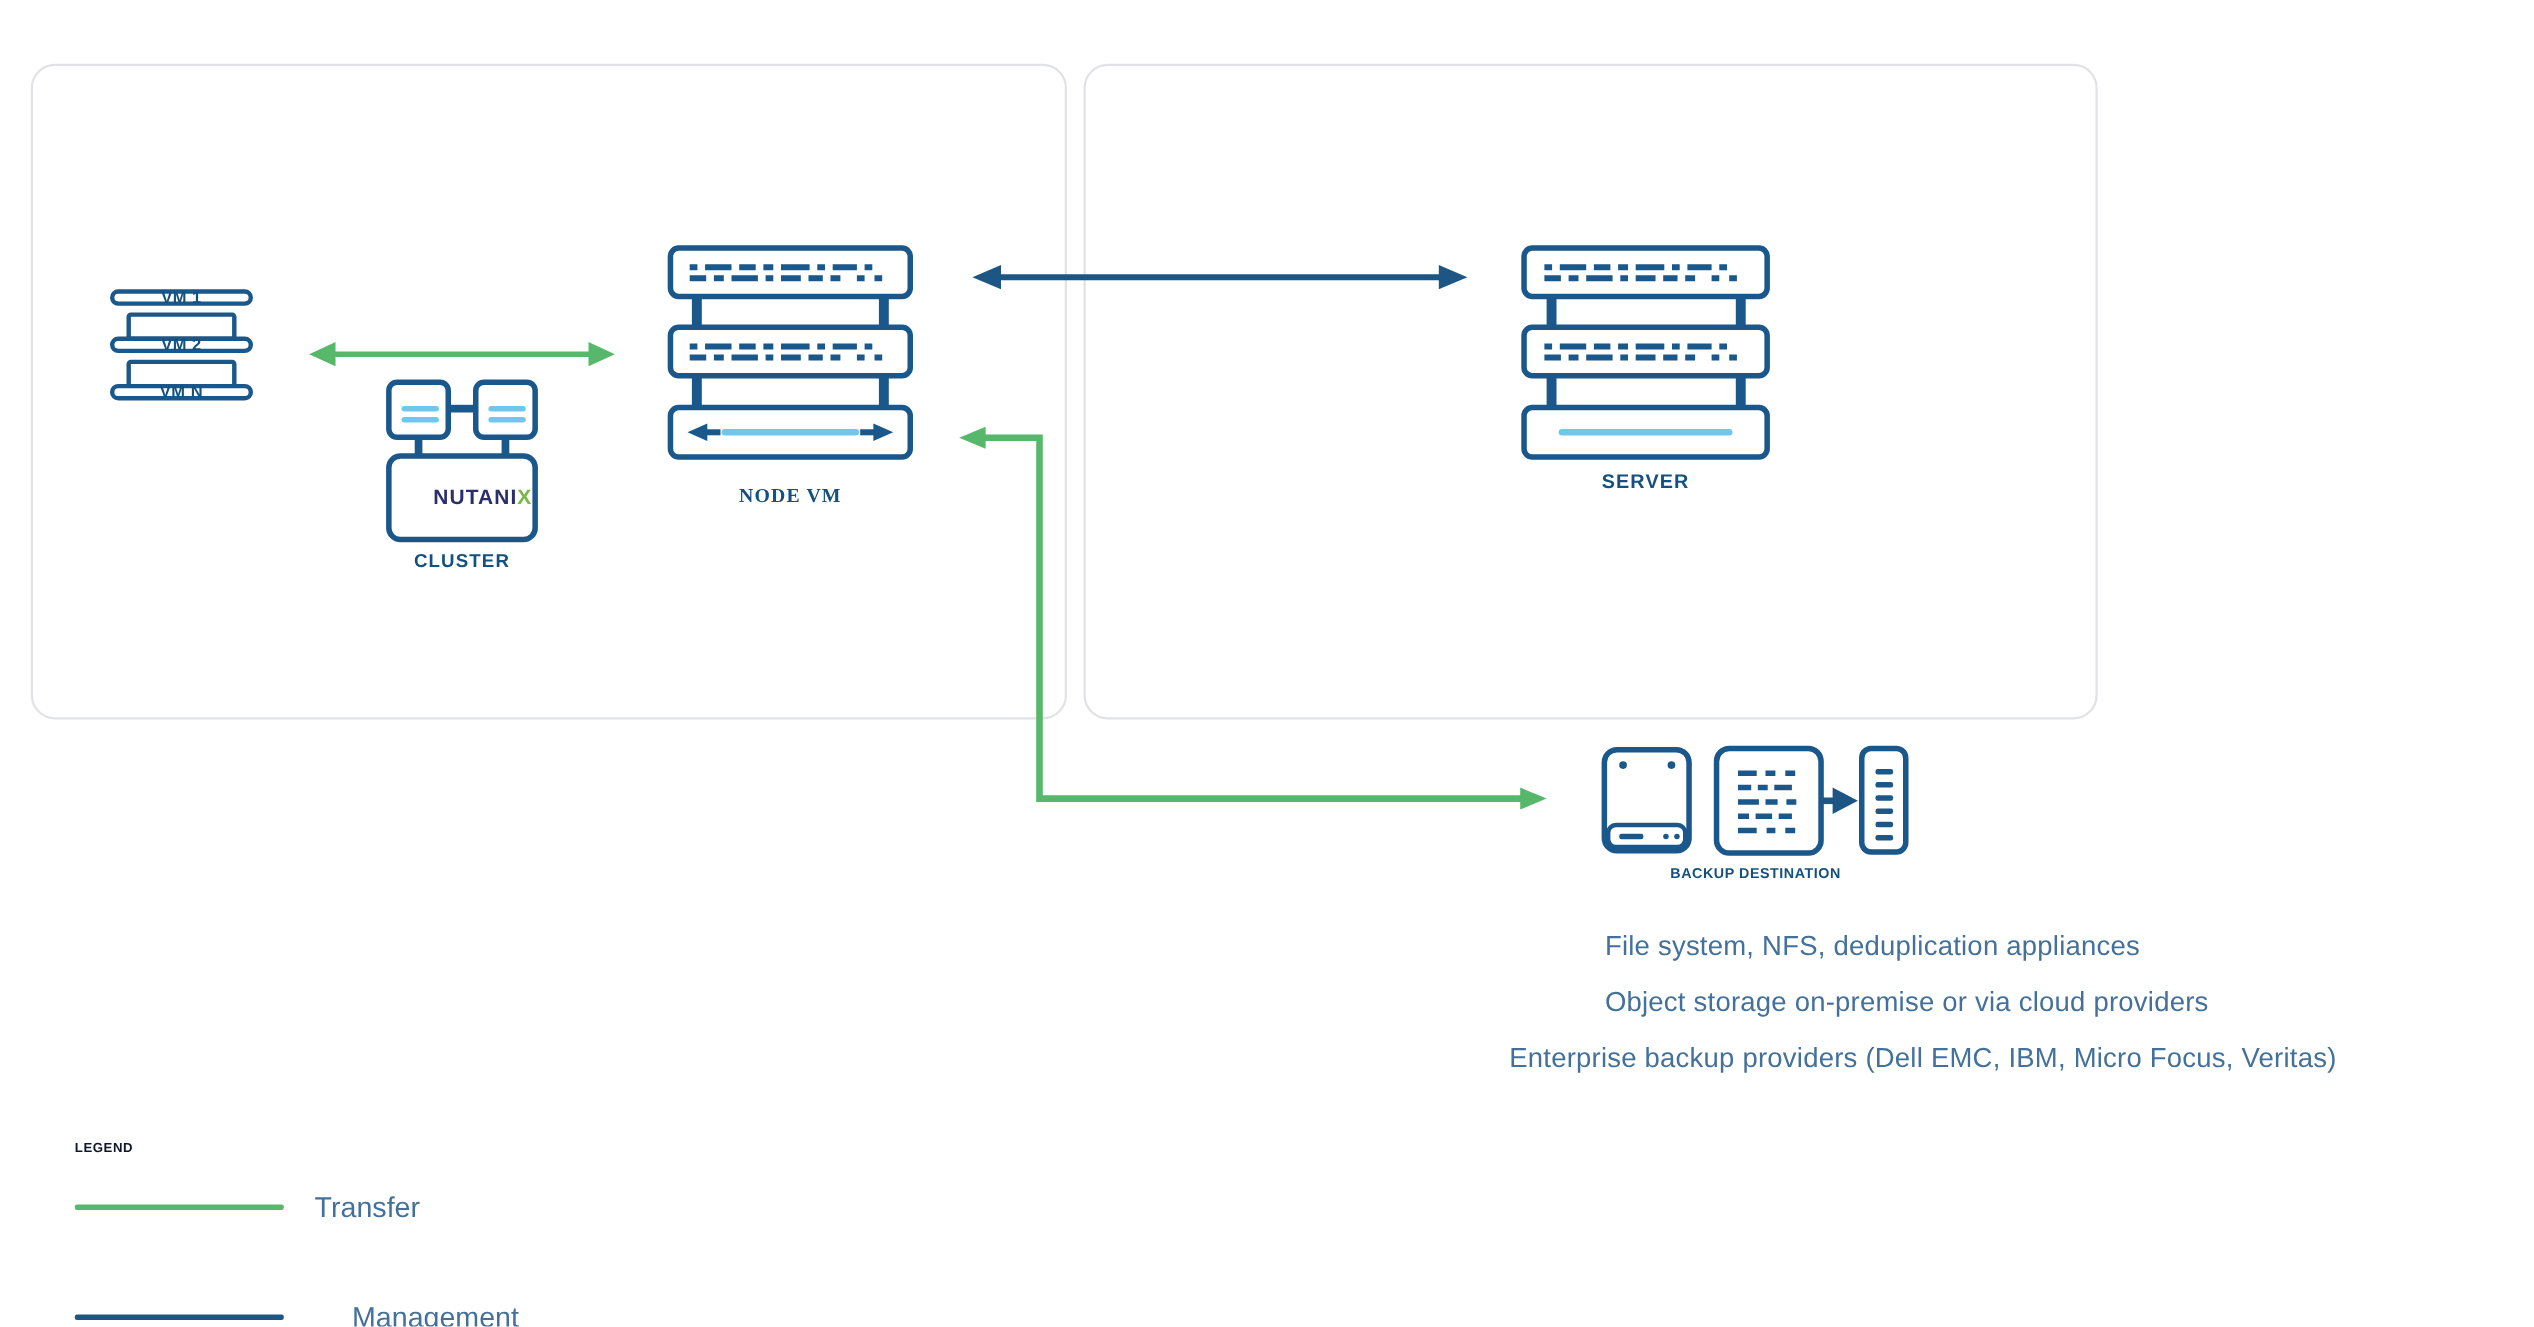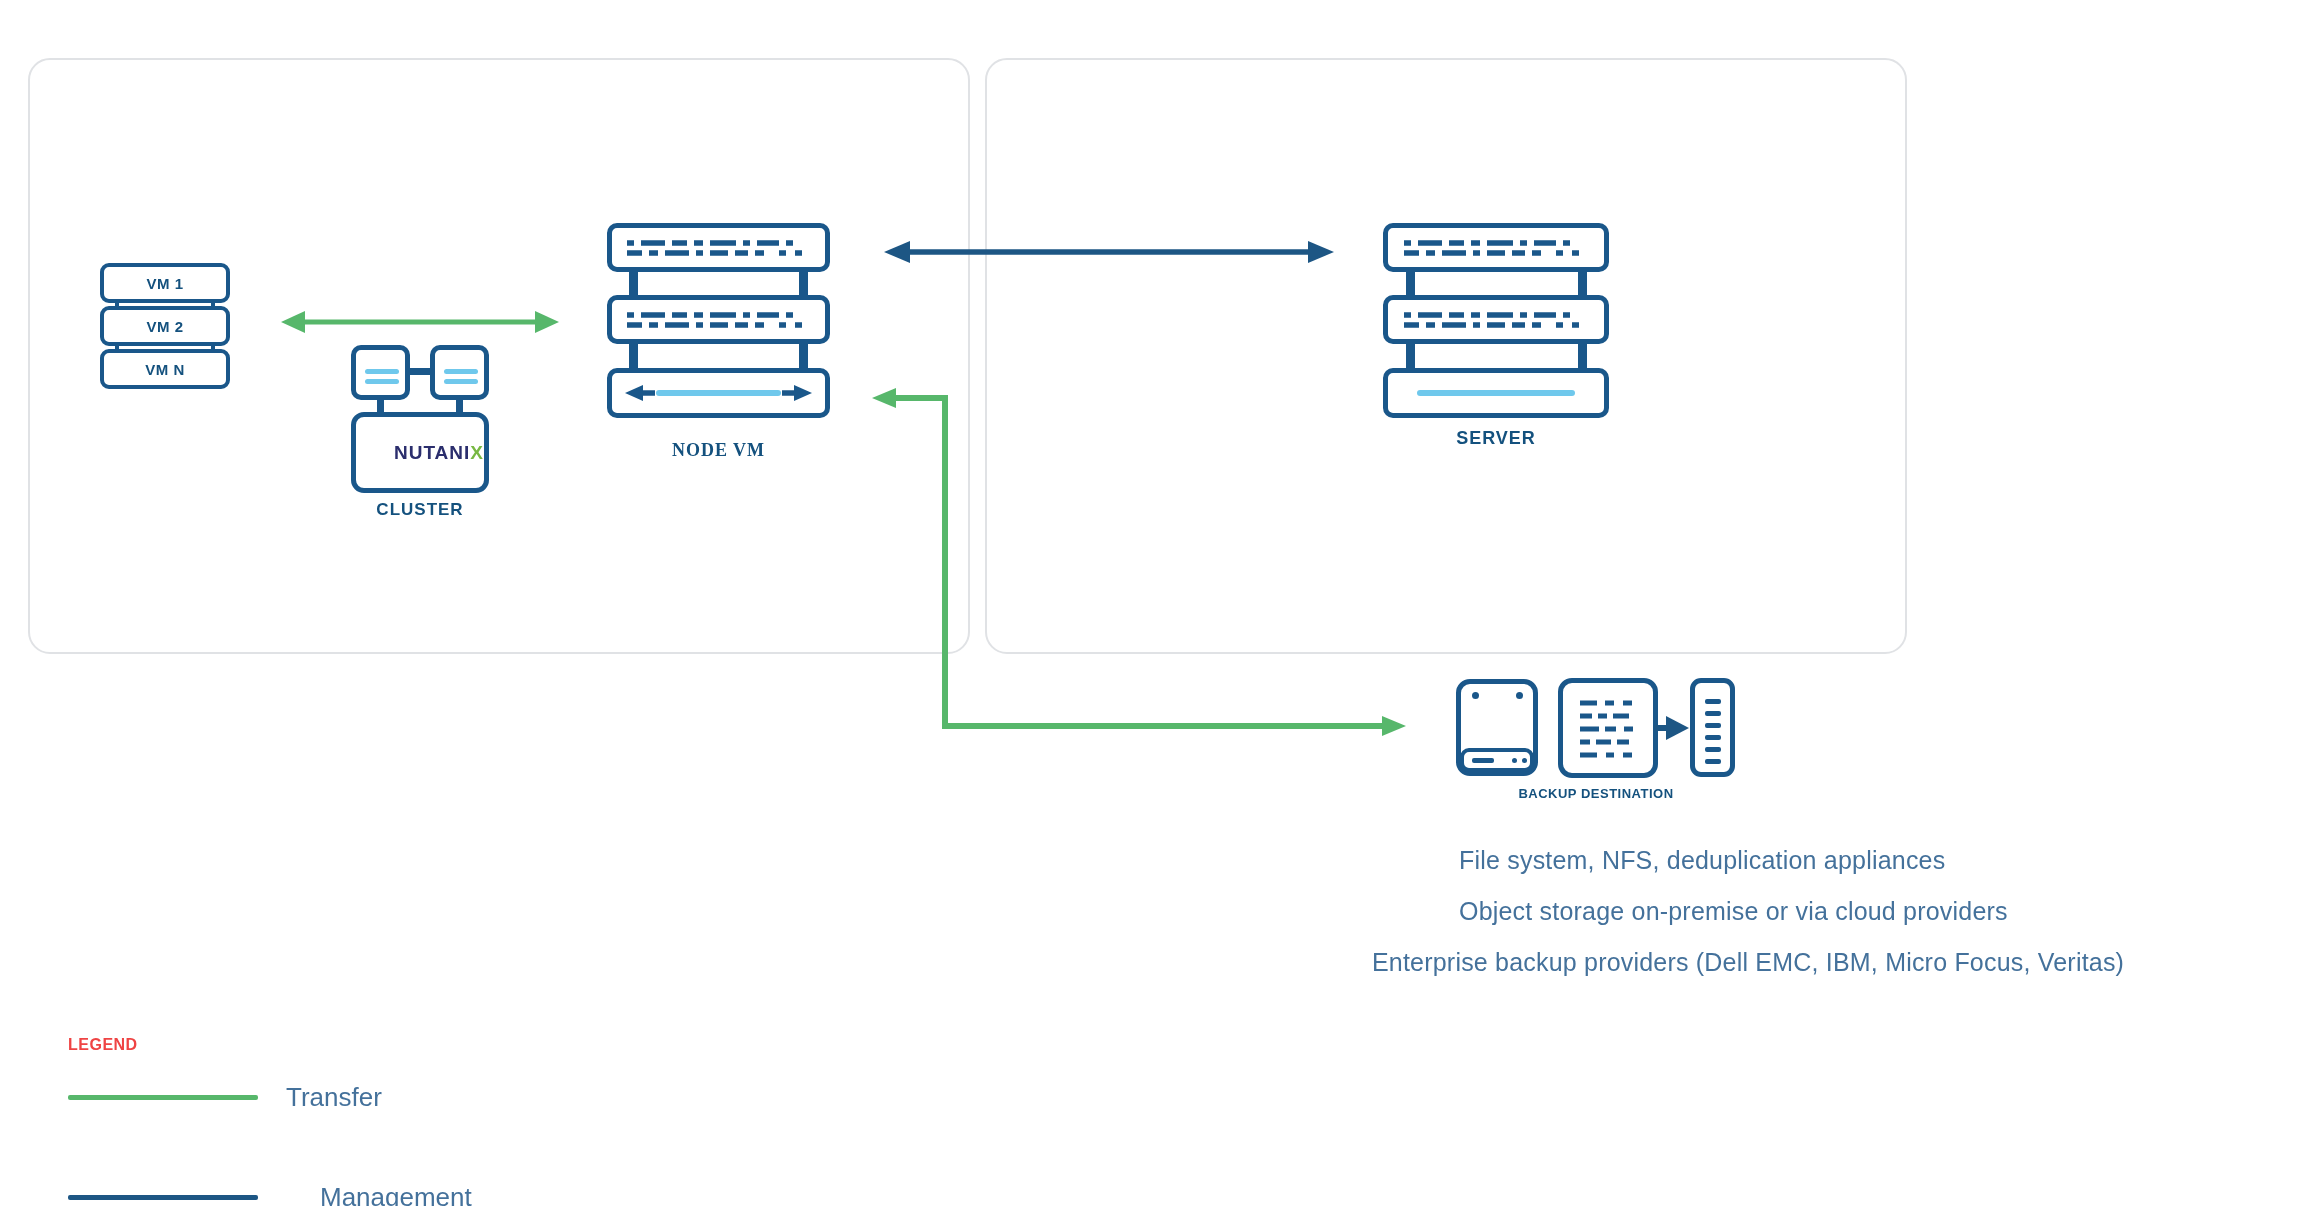--- a/index.html
+++ b/index.html
@@ -4,21 +4,21 @@
 <style>
   html,body{margin:0;padding:0;background:#ffffff;}
   body{width:2304px;height:1206px;font-family:"Liberation Sans", sans-serif;overflow:hidden;}
   .stage{position:relative;width:2304px;height:1206px;background:#ffffff;}
   .panel{position:absolute;border:2px solid #e0e2e5;border-radius:22px;background:#ffffff;}
   .abs{position:absolute;}
   
   .obox{position:absolute;background:#ffffff;border:5px solid #1a578a;border-radius:10px;box-sizing:border-box;}
   .navybar{position:absolute;background:#1a578a;}
   
-  .vmbox{position:absolute;width:130px;height:40px;background:#ffffff;border:4px solid #1a578a;border-radius:9px;box-sizing:border-box;z-index:2;
+  .vmbox{position:absolute;width:130px;height:15px;background:#ffffff;border:4px solid #1a578a;border-radius:9px;box-sizing:border-box;z-index:2;
          display:flex;align-items:center;justify-content:center;color:#14517e;font-weight:bold;font-size:15px;letter-spacing:0.5px;}
   .vmconn{position:absolute;width:100px;height:26px;background:#ffffff;border:4px solid #1a578a;border-radius:4px;box-sizing:border-box;z-index:1;}
   
   .iconlabel{position:absolute;color:#14517e;font-weight:bold;letter-spacing:1px;font-size:18px;text-align:center;white-space:nowrap;}
   .bodyline{position:absolute;color:#44719b;font-size:25px;letter-spacing:0.2px;white-space:nowrap;}
   .lightline{position:absolute;background:#6fc8ec;border-radius:3px;}
   .legend-row{position:absolute;display:flex;align-items:center;margin-top:10px;}
   .legend-swatch{width:190px;height:5px;border-radius:2px;}
   .legend-text{margin-left:28px;color:#44719b;font-size:26px;}
   svg{position:absolute;overflow:visible;}
@@ -177,21 +177,21 @@
     <div class="iconlabel" style="left:1426px;top:786px;width:340px;font-size:13px;letter-spacing:0.5px;">BACKUP DESTINATION</div>
   </div>
 
   <div>
     <div class="bodyline" style="left:1459px;top:846px;">File system, NFS, deduplication appliances</div>
     <div class="bodyline" style="left:1459px;top:897px;">Object storage on-premise or via cloud providers</div>
     <div class="bodyline" style="left:1372px;top:948px;">Enterprise backup providers (Dell EMC, IBM, Micro Focus, Veritas)</div>
   </div>
 
   <div>
-    <div class="abs" style="left:68px;top:1036px;color:#ef4444;font-weight:bold;font-size:16px;letter-spacing:0.5px;">LEGEND</div>
+    <div class="abs" style="left:68px;top:1036px;color:#0f172a;font-weight:bold;font-size:12px;letter-spacing:0.5px;">LEGEND</div>
     <div class="legend-row" style="left:68px;top:1072px;height:30px;">
       <div class="legend-swatch" style="background:#57b76b;"></div>
       <div class="legend-text">Transfer</div>
     </div>
     <div class="legend-row" style="left:68px;top:1172px;height:30px;gap:34px;">
       <div class="legend-swatch" style="background:#1d5684;"></div>
       <div class="legend-text">Management</div>
     </div>
   </div>
 

